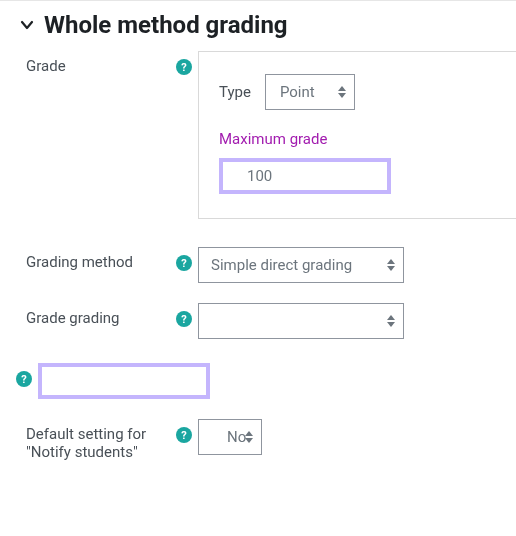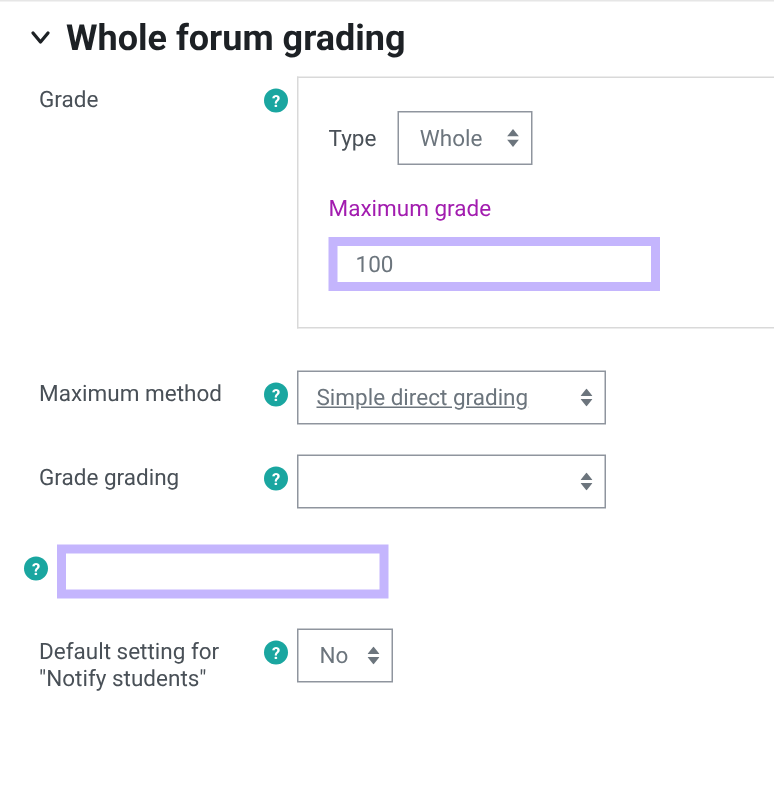--- a/index.html
+++ b/index.html
@@ -91,89 +91,89 @@
   .select {
     position: relative;
     display: inline-flex;
     align-items: center;
     border: 1px solid #8f959e;
     background: #fff;
     height: 36px;
     padding: 0 28px 0 12px;
     color: #6c757d;
   }
-  .select.full { width: 206px; text-decoration: underline; }
+  .select.full { width: 206px; }
   .select.small { width: 90px; padding-left: 14px; }
-  .select.tiny { width: 64px; padding-left: 14px; }
+  .select.tiny { width: 64px; padding-left: 28px; }
   .select .caret {
     position: absolute;
     right: 8px; top: 50%;
     transform: translateY(-50%);
     display: flex; flex-direction: column; gap: 2px;
   }
   .caret svg { display: block; }
   .textbox {
-    border: 6px solid #c4b5fd;
+    border: 4px solid #c4b5fd;
     height: 36px;
-    width: 221px;
-    padding: 0 12px;
+    width: 172px;
+    padding: 0 24px;
     color: #6c757d;
     font-size: 15px;
     font-family: inherit;
     background: #fff;
   }
 </style>
 </head>
 <body>
 
 <div class="container">
 
   <div class="heading">
     <span class="chev">
       <svg width="14" height="14" viewBox="0 0 14 14">
           <path d="M2 4 L7 10 L12 4" fill="none" stroke="#1d2125" stroke-width="2.2" stroke-linecap="round" stroke-linejoin="round"></path>
         </svg>
     </span>
-    <h2>Whole forum grading</h2>
+    <h2>Whole method grading</h2>
   </div>
 
   <div class="row" style="margin-bottom:24px;">
     <div class="label-col">
       <span class="label-text">Grade</span>
     </div>
     <div class="help-col">
       <span class="help-icon">?</span>
     </div>
     <div class="input-col" style="padding-right:0;border-radius:15px;">
       <div class="panel">
         <div class="panel-row">
           <span class="panel-label">Type</span>
           <div class="select small" tabindex="0">
-            <span>Whole</span>
+            <span>Point</span>
             <span class="caret">
               <svg width="8" height="5">
                   <path d="M0 5 L4 0 L8 5 Z" fill="#6c757d"></path>
                 </svg>
               <svg width="8" height="5">
                   <path d="M0 0 L4 5 L8 0 Z" fill="#6c757d"></path>
                 </svg>
             </span>
           </div>
         </div>
         <div>
           <div class="stack-label">Maximum grade</div>
           <input class="textbox" type="text" value="100" style="">
         </div>
       </div>
     </div>
   </div>
 
   <div class="row">
     <div class="label-col">
-      <span class="label-text">Maximum method</span>
+      <span class="label-text">Grading method</span>
     </div>
     <div class="help-col">
       <span class="help-icon">?</span>
     </div>
     <div class="input-col">
       <div class="select full" tabindex="0">
         <span>Simple direct grading</span>
         <span class="caret">
           <svg width="8" height="5">
               <path d="M0 5 L4 0 L8 5 Z" fill="#6c757d"></path>

